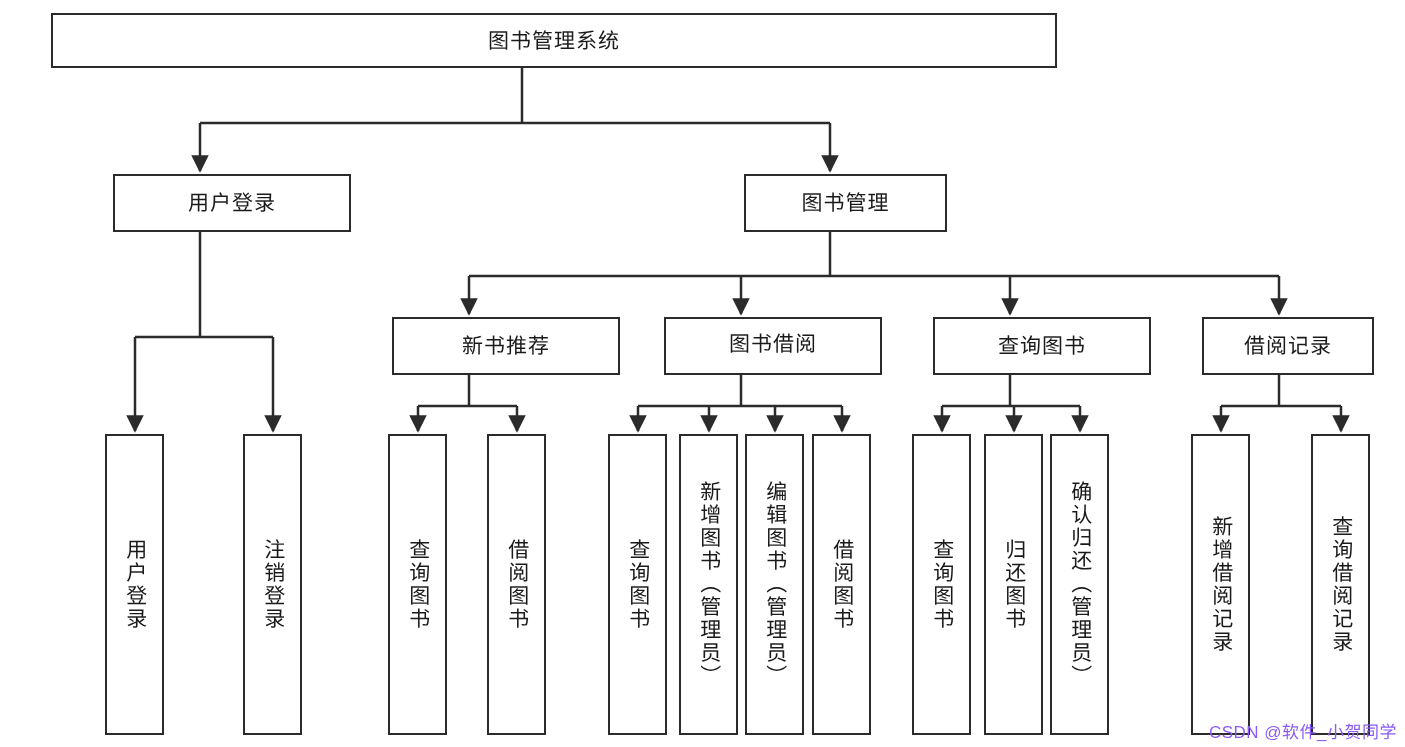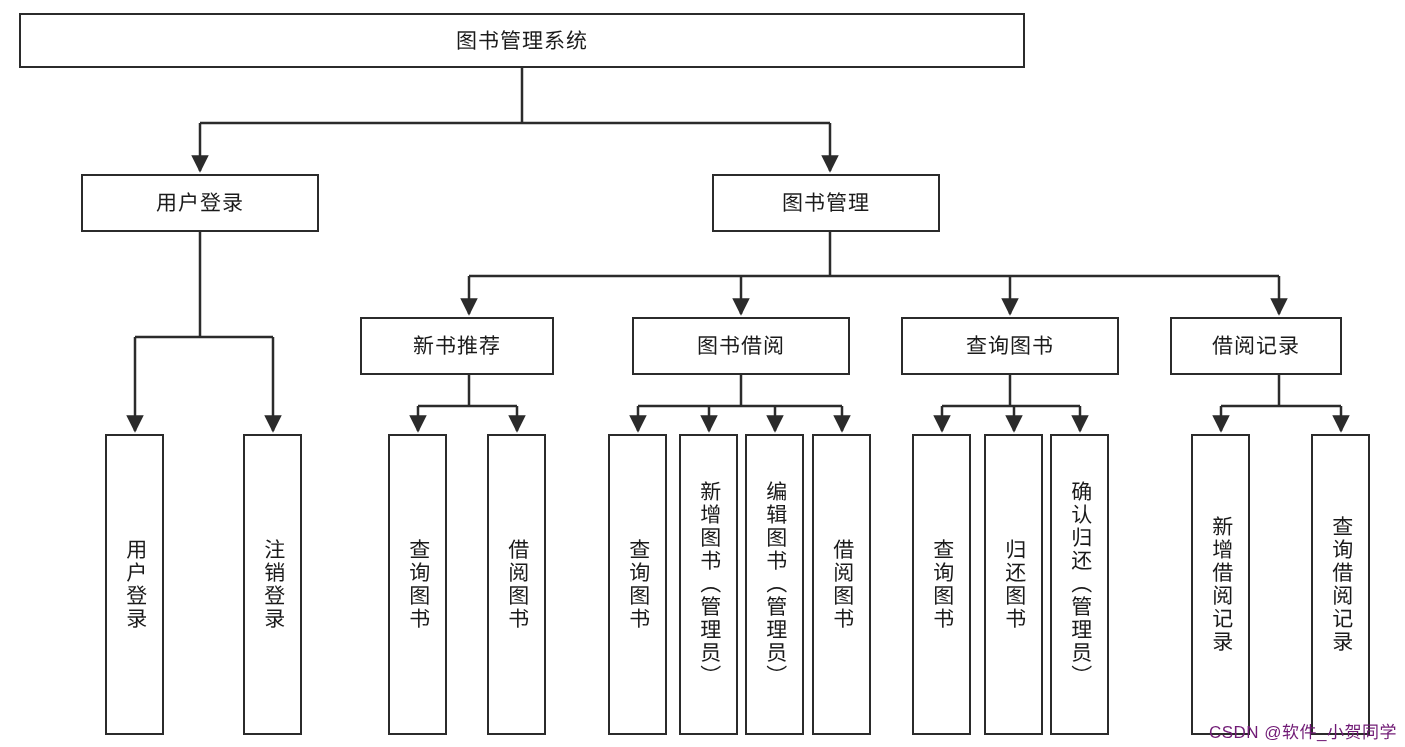--- a/index.html
+++ b/index.html
@@ -33,41 +33,42 @@
     border: 2px solid #2b2b2b;
     display: flex;
     align-items: center;
     justify-content: center;
     color: #1a1a1a;
   }
   .node.horiz {
     font-size: 21px;
     letter-spacing: 1px;
     line-height: 1.2;
+    margin-left: 32px;
   }
   .node.vert {
     font-size: 21px;
     letter-spacing: 2px;
     line-height: 1.25;
     writing-mode: vertical-rl;
     text-orientation: upright;
     padding: 6px 0;
     text-align: center;
   }
   .node.vert > span {
     display: block;
     writing-mode: vertical-rl;
     text-orientation: upright;
   }
   #watermark {
     position: absolute;
     right: 8px;
     bottom: 4px;
     font-size: 17px;
-    color: #701a75;
+    color: #8b5cf6;
     letter-spacing: 0.5px;
     white-space: nowrap;
     user-select: none;
   }
 </style>
 </head>
 <body>
 
 <div id="canvas">
 
@@ -114,27 +115,27 @@
       </g>
   </svg>
 
   <div id="nodes">
       <div class="node horiz" style="left: 19px; top: 13px; width: 1006px; height: 55px;">
         <span>图书管理系统</span>
       </div>
       <div class="node horiz" style="left: 81px; top: 174px; width: 238px; height: 58px;">
         <span>用户登录</span>
       </div>
-      <div class="node horiz" style="left: 712px; top: 174px; width: 228px; height: 58px;">
+      <div class="node horiz" style="left: 712px; top: 174px; width: 203px; height: 58px;">
         <span>图书管理</span>
       </div>
-      <div class="node horiz" style="left: 360px; top: 317px; width: 194px; height: 58px;">
+      <div class="node horiz" style="left: 360px; top: 317px; width: 228px; height: 58px;">
         <span>新书推荐</span>
       </div>
-      <div class="node horiz" style="left: 632px; top: 317px; width: 218px; height: 58px;">
+      <div class="node horiz" style="left: 632px; top: 317px; width: 218px; height: 58px; font-family: Liberation Mono, monospace;">
         <span>图书借阅</span>
       </div>
       <div class="node horiz" style="left: 901px; top: 317px; width: 218px; height: 58px;">
         <span>查询图书</span>
       </div>
       <div class="node horiz" style="left: 1170px; top: 317px; width: 172px; height: 58px;">
         <span>借阅记录</span>
       </div>
       <div class="node vert" style="left: 105px; top: 434px; width: 59px; height: 301px;">
         <span>用户登录</span>

